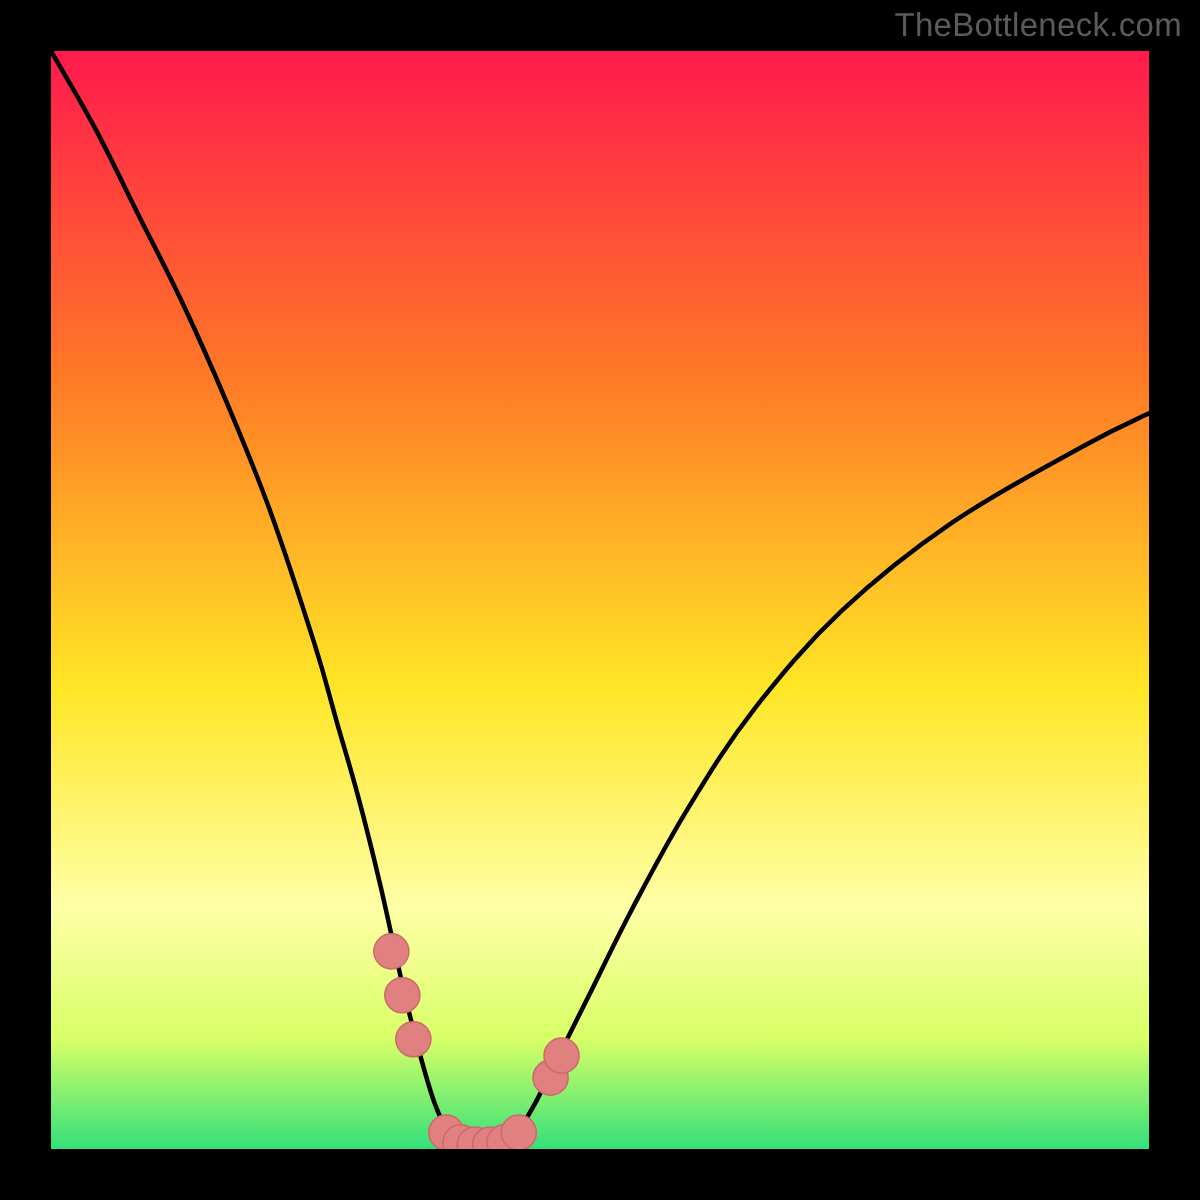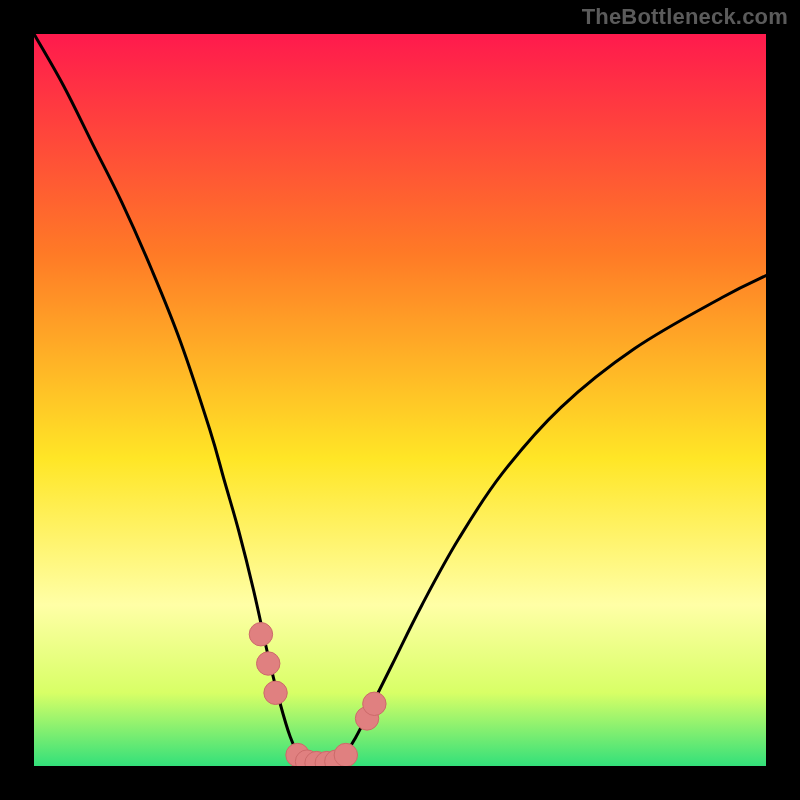--- a/index.html
+++ b/index.html
@@ -18,21 +18,21 @@
     width: 800px;
     height: 800px;
     background: #000000;
   }
   .watermark {
     position: absolute;
     top: 4px;
     right: 12px;
     color: #5b5b5b;
     font-size: 22px;
-    font-weight: 700;
+    font-weight: 400;
     letter-spacing: 0.2px;
     z-index: 50;
     user-select: none;
   }
   .plot {
     position: absolute;
     top: 34px;
     left: 34px;
     width: 732px;
     height: 732px;

